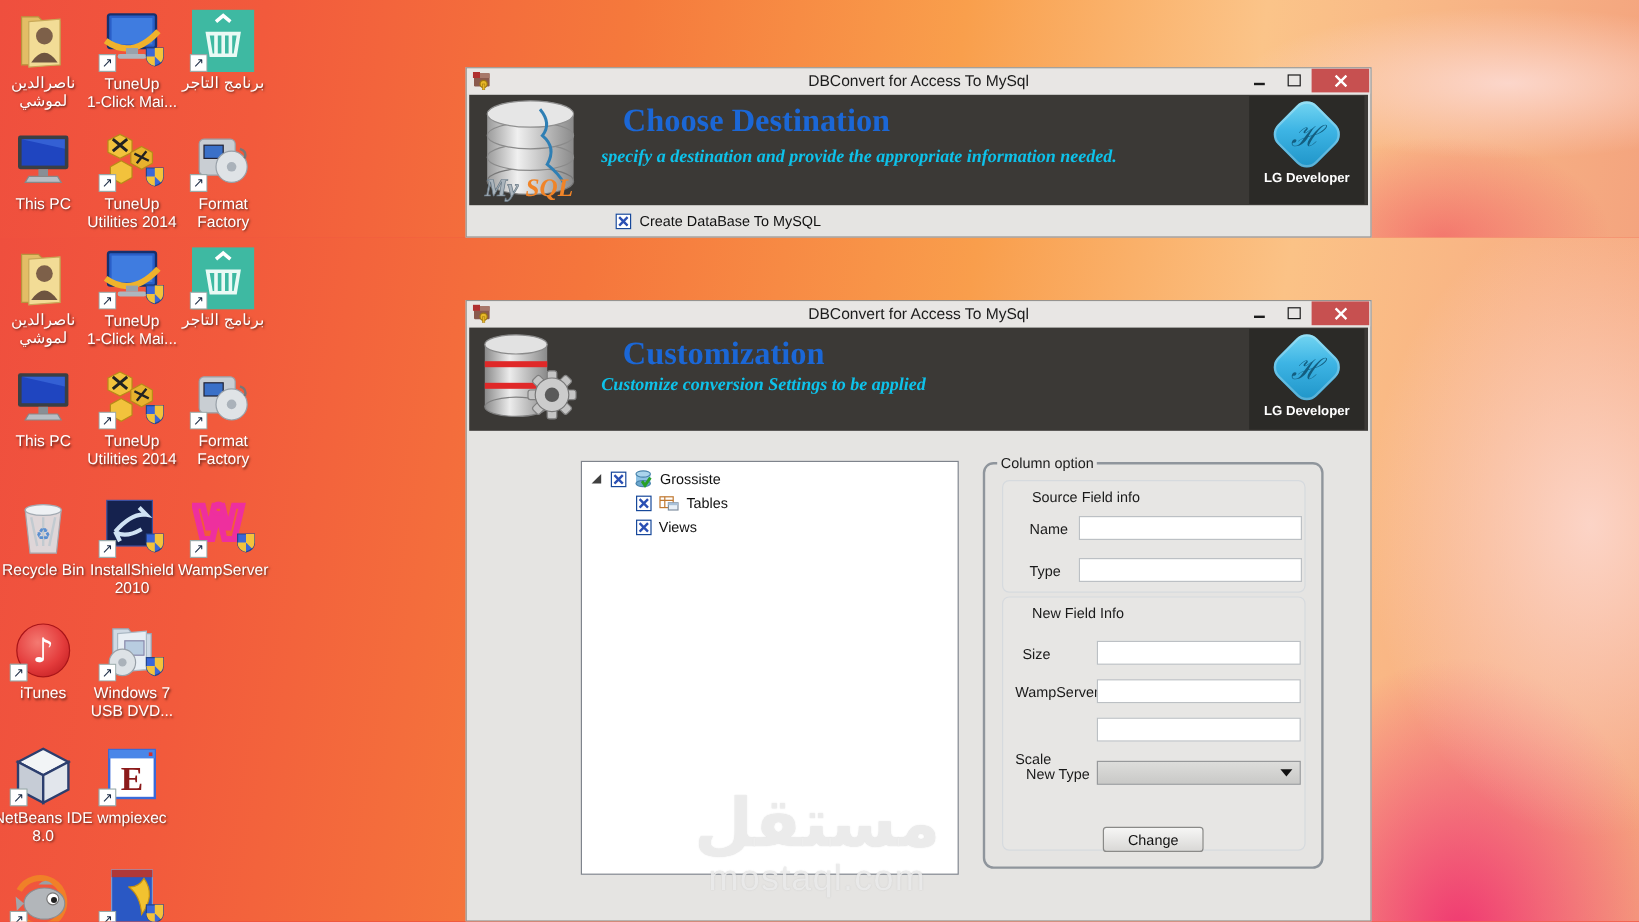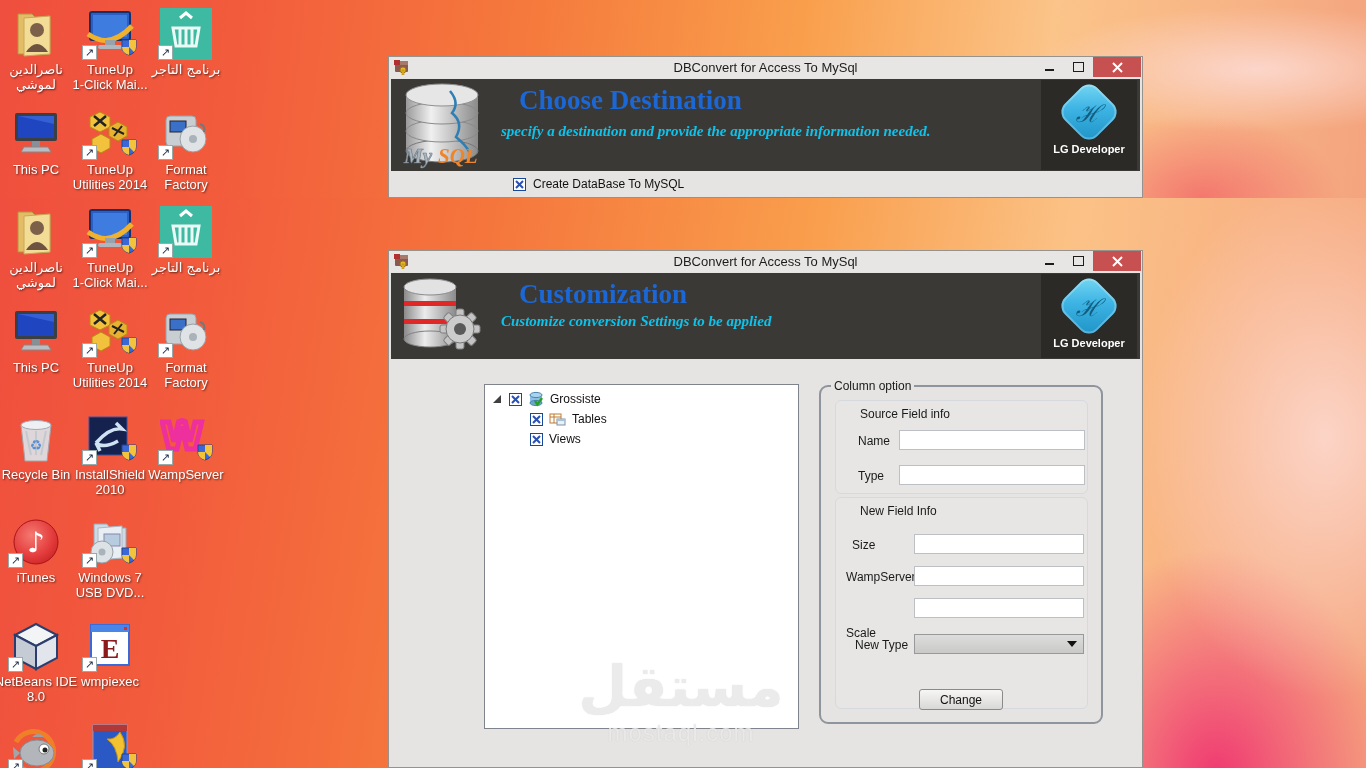--- a/index.html
+++ b/index.html
@@ -81,21 +81,21 @@
   .dd-val{flex:1;font-size:12px;padding-left:4px;color:#111;}
   .dd-arrow{width:0;height:0;border-left:5px solid transparent;border-right:5px solid transparent;
     border-top:6px solid #111;margin-right:6px;}
   .change-btn{position:absolute;left:98px;top:302px;width:84px;height:21px;
     border:1px solid #8a8a88;border-radius:3px;background:linear-gradient(#f6f6f5,#d9d8d6);
     font-size:12px;color:#111;font-family:"Liberation Sans",sans-serif;}
   
   .watermark{position:absolute;left:575px;top:656px;width:212px;text-align:center;z-index:50;
     pointer-events:none;color:rgba(238,238,238,.85);text-shadow:0 0 1px rgba(160,160,160,.45);}
   .wm-ar{font-family:"DejaVu Sans",sans-serif;font-weight:bold;font-size:56px;line-height:62px;direction:rtl;}
-  .wm-en{font-size:24px;letter-spacing:1px;line-height:26px;margin-top:2px;}
+  .wm-en{font-size:30px;letter-spacing:1px;line-height:26px;margin-top:2px;}
   .arabic{font-family:"DejaVu Sans",sans-serif;direction:rtl;}
 </style>
 </head>
 <body>
 
 <div class="strip strip1"></div>
 <div class="strip strip2"></div>
 
 <div id="icons-layer">
     <div class="dicon" style="left: -9px; top: 8px;">

